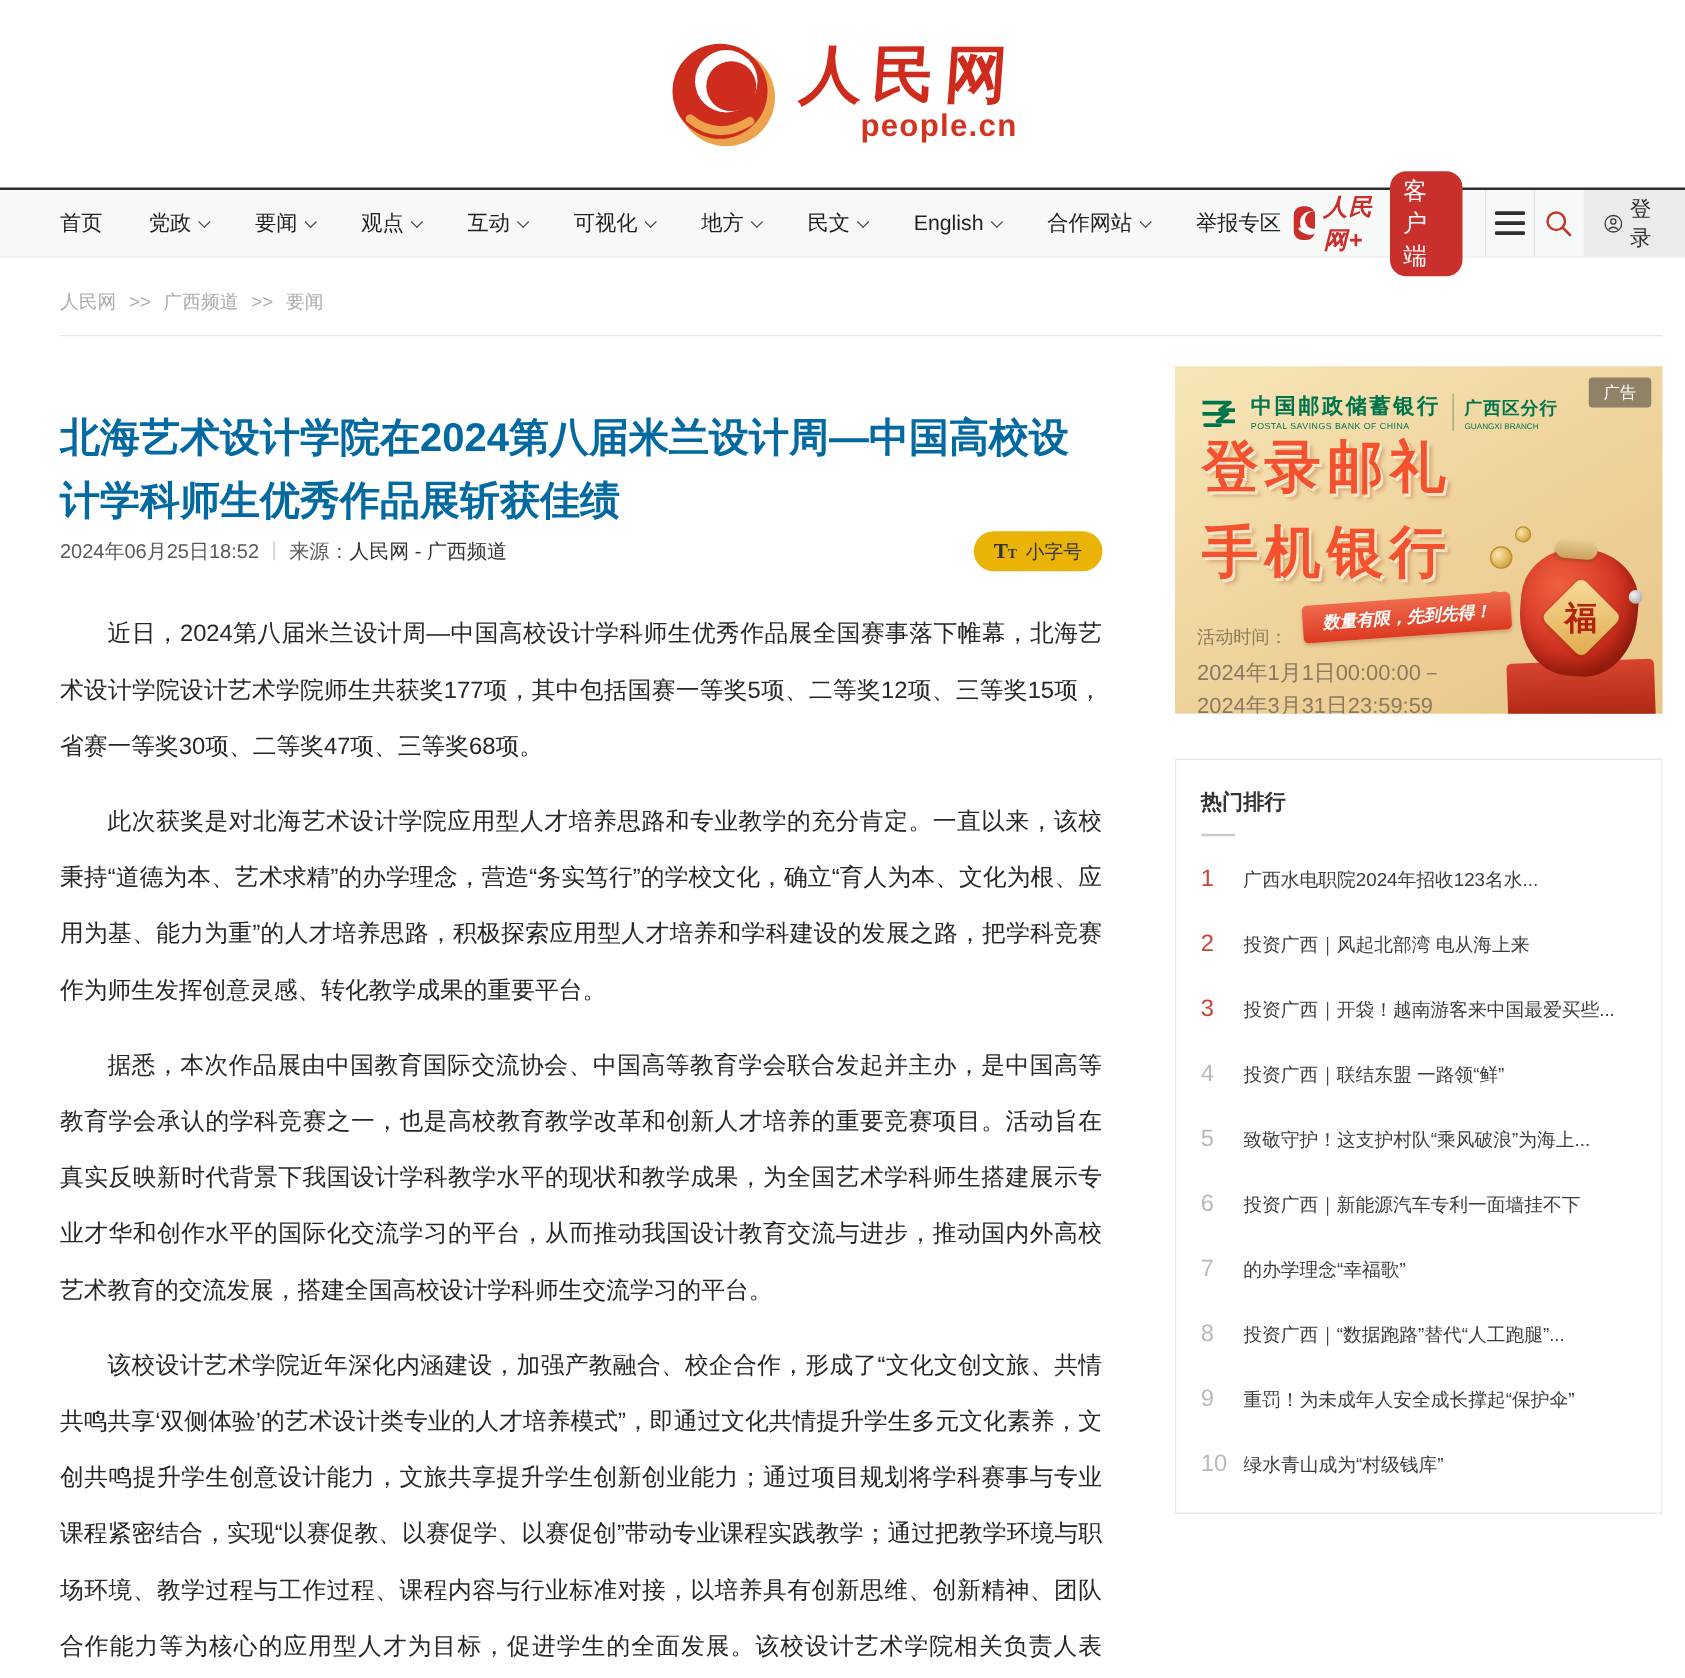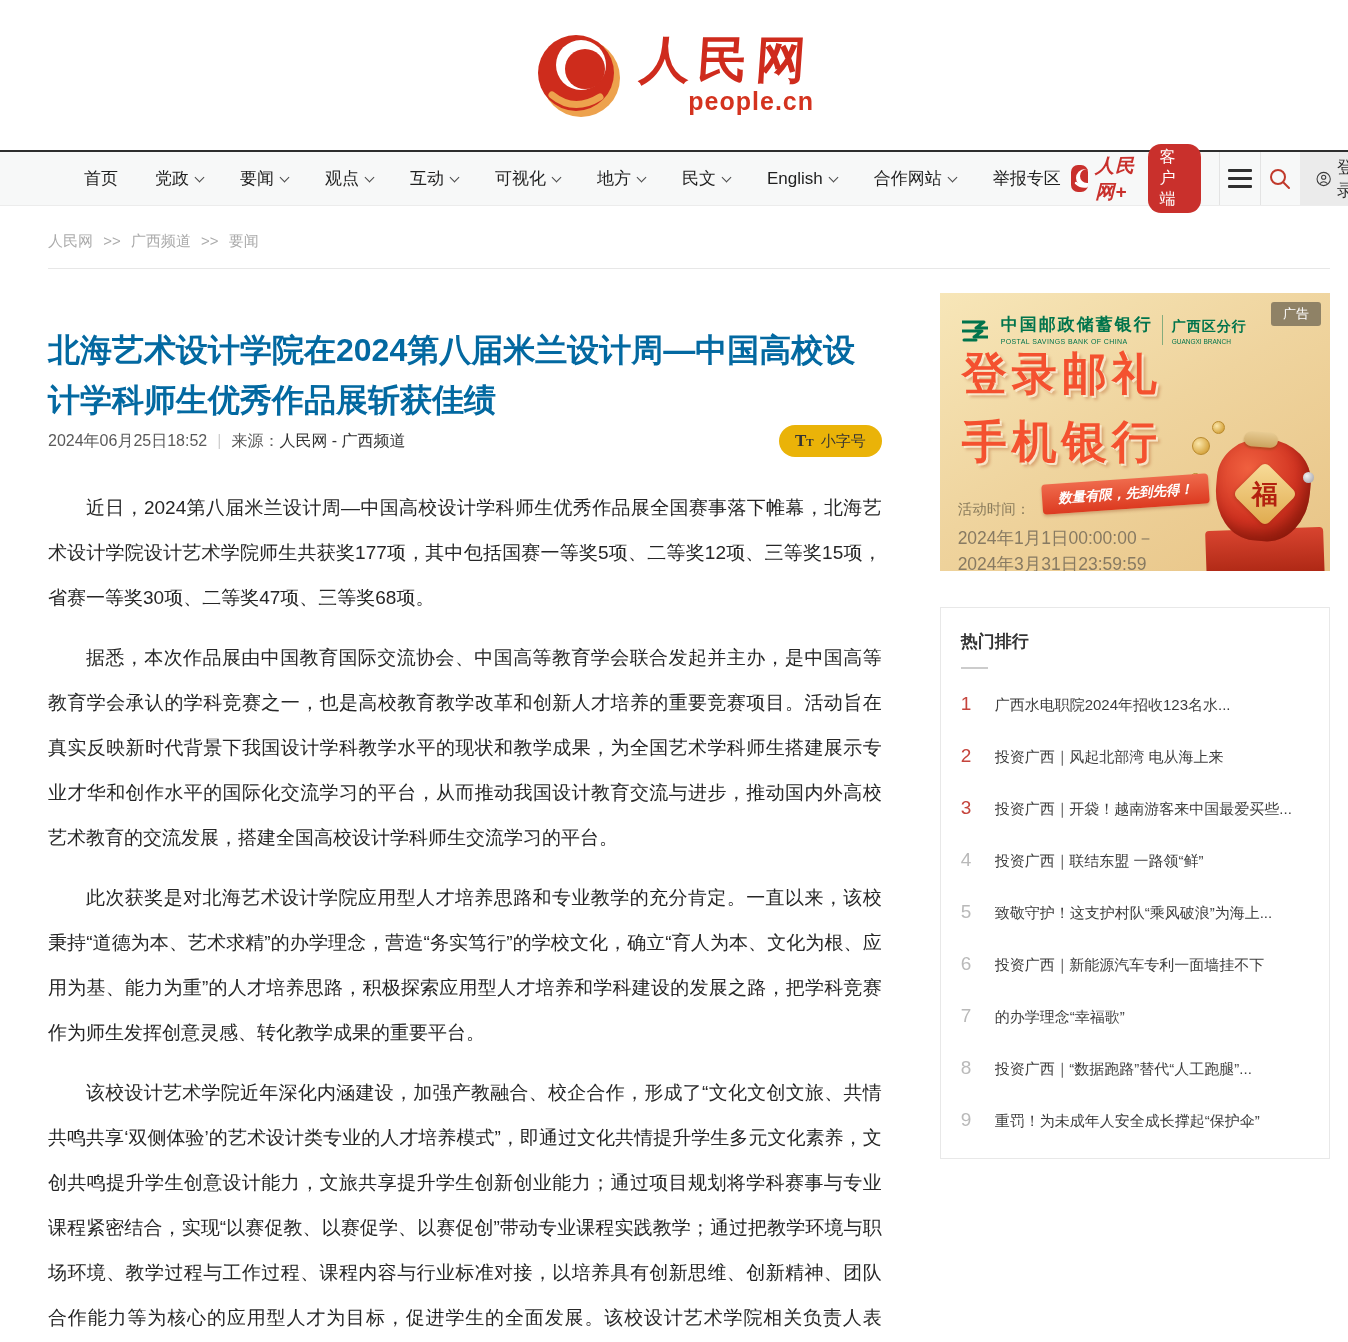--- a/index.html
+++ b/index.html
@@ -13,30 +13,30 @@
   
   .site-header { height:150px; display:flex; align-items:center; justify-content:center; gap:18px; }
   .logo-mark svg { display:block; }
   .logo-text { display:flex; flex-direction:column; align-items:flex-end; }
   .logo-cn { font-size:50px; font-weight:900; color:#cf2b1d; letter-spacing:8px; line-height:1; transform:skewX(-4deg); }
   .logo-en { font-size:25px; font-weight:700; color:#d4331f; letter-spacing:1px; margin-top:2px; }
 
   
   .top-nav { height:56px; background:#f7f8f8; border-top:2px solid #2e2e2e; border-bottom:1px solid #ececec;
              display:flex; align-items:stretch; padding-left:48px; }
-  .nav-list { display:flex; align-items:center; gap:37px; list-style:none; font-size:17px; color:#1f1f1f;margin-left:36px; }
+  .nav-list { display:flex; align-items:center; gap:37px; list-style:none; font-size:17px; color:#1f1f1f; }
   .nav-list li { display:flex; align-items:center; cursor:pointer; white-space:nowrap; }
   .chev { width:7px; height:7px; border-right:1.6px solid #4a4a4a; border-bottom:1.6px solid #4a4a4a;
           transform:rotate(45deg); display:inline-block; margin:-3px 0 0 7px; }
   .nav-right { margin-left:auto; display:flex; align-items:stretch; }
   .app-badge { display:flex; align-items:center; gap:7px; padding:0 18px 0 10px; }
   .app-badge-icon { width:27px; height:27px; border-radius:7px; background:#c9302c; position:relative; overflow:hidden; }
   .app-badge-icon svg { display:block; }
   .app-badge-brand { color:#c9302c; font-size:19px; font-weight:900; font-style:italic; letter-spacing:1px; }
-  .app-badge-tag { background:#c9302c; color:#fff; font-size:16px; padding:3px 11px; border-radius:13px; }
+  .app-badge-tag { background:#c9302c; color:#fff; font-size:19px; padding:3px 11px; border-radius:13px; }
   .nav-icon-cell { display:flex; align-items:center; justify-content:center; width:56px; border-left:1px solid #e3e3e3; cursor:pointer; }
   .hamburger { display:flex; flex-direction:column; gap:5px; }
   .hamburger span { width:24px; height:3px; background:#2f2f2f; border-radius:1px; }
   .login-cell { background:#ebebeb; display:flex; align-items:center; gap:6px; padding:0 56px 0 16px; font-size:17px; color:#2b2b2b; cursor:pointer; }
 
   
   .breadcrumb { margin:26px 48px 0; font-size:15px; color:#ababab; }
   .breadcrumb span { margin-right:6px; }
   .breadcrumb .bc-link { cursor:pointer; }
   .content-divider { margin:17px 18px 0 48px; border-bottom:1px solid #e7e7e7; }
@@ -232,22 +232,22 @@
         <span class="meta-source-label">来源：</span>
         <span class="meta-source">人民网 - 广西频道</span>
         <span class="font-size-pill">
           <span class="tt-icon"><span class="t-big">T</span><span class="t-small">T</span></span>
           <span>小字号</span>
         </span>
       </div>
 
       <div class="article-body">
         <p>近日，2024第八届米兰设计周—中国高校设计学科师生优秀作品展全国赛事落下帷幕，北海艺术设计学院设计艺术学院师生共获奖177项，其中包括国赛一等奖5项、二等奖12项、三等奖15项，省赛一等奖30项、二等奖47项、三等奖68项。</p>
+        <p>此次获奖是对北海艺术设计学院应用型人才培养思路和专业教学的充分肯定。一直以来，该校秉持“道德为本、艺术求精”的办学理念，营造“务实笃行”的学校文化，确立“育人为本、文化为根、应用为基、能力为重”的人才培养思路，积极探索应用型人才培养和学科建设的发展之路，把学科竞赛作为师生发挥创意灵感、转化教学成果的重要平台。</p>
         <p>据悉，本次作品展由中国教育国际交流协会、中国高等教育学会联合发起并主办，是中国高等教育学会承认的学科竞赛之一，也是高校教育教学改革和创新人才培养的重要竞赛项目。活动旨在真实反映新时代背景下我国设计学科教学水平的现状和教学成果，为全国艺术学科师生搭建展示专业才华和创作水平的国际化交流学习的平台，从而推动我国设计教育交流与进步，推动国内外高校艺术教育的交流发展，搭建全国高校设计学科师生交流学习的平台。</p>
-        <p>此次获奖是对北海艺术设计学院应用型人才培养思路和专业教学的充分肯定。一直以来，该校秉持“道德为本、艺术求精”的办学理念，营造“务实笃行”的学校文化，确立“育人为本、文化为根、应用为基、能力为重”的人才培养思路，积极探索应用型人才培养和学科建设的发展之路，把学科竞赛作为师生发挥创意灵感、转化教学成果的重要平台。</p>
         <p>该校设计艺术学院近年深化内涵建设，加强产教融合、校企合作，形成了“文化文创文旅、共情共鸣共享‘双侧体验’的艺术设计类专业的人才培养模式”，即通过文化共情提升学生多元文化素养，文创共鸣提升学生创意设计能力，文旅共享提升学生创新创业能力；通过项目规划将学科赛事与专业课程紧密结合，实现“以赛促教、以赛促学、以赛促创”带动专业课程实践教学；通过把教学环境与职场环境、教学过程与工作过程、课程内容与行业标准对接，以培养具有创新思维、创新精神、团队合作能力等为核心的应用型人才为目标，促进学生的全面发展。该校设计艺术学院相关负责人表示，今后将不断推动人才培养模式创新，促进教学改革和学科发展，推进高素质应用型人才培养目标，为培养更多优秀人才贡献力量。（杨林）</p>
       </div>
 
     </div>
 
     <div class="side-col">
 
       <div class="ad-box">
         <div class="ad-tag">广告</div>
         <div class="ad-head">
@@ -323,18 +323,22 @@
               <span class="hot-text">的办学理念“幸福歌”</span>
             </div>
           <div class="hot-row">
               <span class="hot-rank">8</span>
               <span class="hot-text">投资广西｜“数据跑路”替代“人工跑腿”...</span>
             </div>
           <div class="hot-row">
               <span class="hot-rank">9</span>
               <span class="hot-text">重罚！为未成年人安全成长撑起“保护伞”</span>
             </div>
+          <div class="hot-row">
+              <span class="hot-rank">10</span>
+              <span class="hot-text">绿水青山成为“村级钱库”</span>
+            </div>
         </div>
       </div>
 
     </div>
   </div>
 </div>
 
 </body></html>

